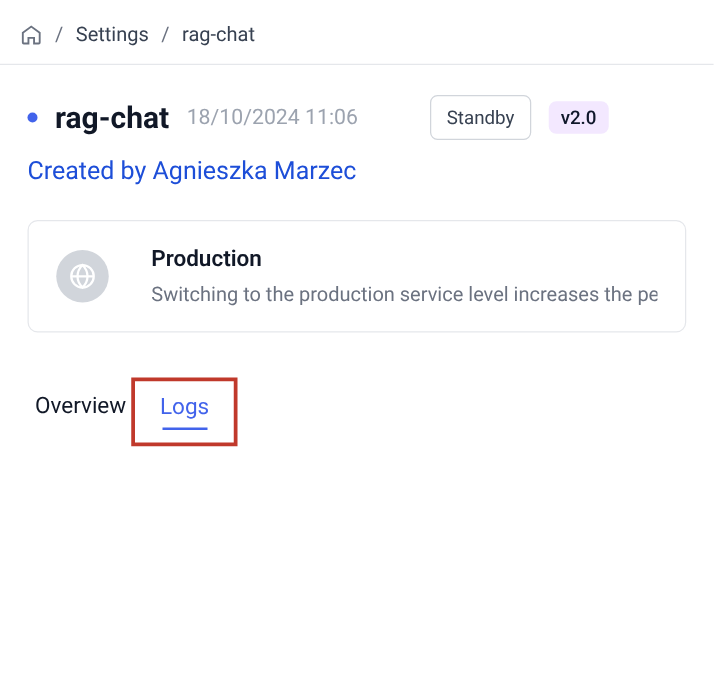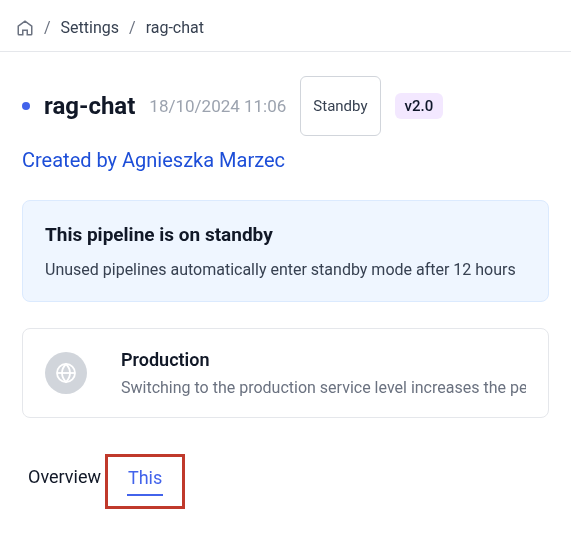--- a/index.html
+++ b/index.html
@@ -58,24 +58,25 @@
       font-weight: 700;
       color: #111827;
     }
     .timestamp {
       font-size: 17px;
       color: #9ca3af;
     }
     .status-badge {
       border: 1px solid #d1d5db;
       border-radius: 6px;
-      padding: 20px 12px;
+      padding: 8px 12px;
       font-size: 15px;
       color: #374151;
       background: #fff;
+      margin-left: 44px;
     }
     .version-badge {
       background: #f3e8ff;
       color: #0f172a;
       border-radius: 6px;
       padding: 4px 10px;
       font-size: 15px;
       font-weight: 500;
     }
     .created-by {
@@ -189,38 +190,34 @@
   <div class="header-row">
     <span class="status-dot"></span>
     <h1 class="page-title">rag-chat</h1>
     <span class="timestamp">18/10/2024 11:06</span>
     <span class="status-badge">Standby</span>
     <span class="version-badge">v2.0</span>
   </div>
 
   <div class="created-by">Created by Agnieszka Marzec</div>
 
-  <div class="banner">
-    <div class="banner-title">This pipeline is on standby</div>
-    <div class="banner-desc">Unused pipelines automatically enter standby mode after 12 hours</div>
-  </div>
 
   <div class="production-card">
     <div class="globe-icon">
       <svg viewBox="0 0 24 24" fill="none" stroke="#ffffff" stroke-width="1.8">
         <circle cx="12" cy="12" r="9"></circle>
         <path d="M3 12h18"></path>
         <path d="M12 3c2.5 2.5 4 5.5 4 9s-1.5 6.5-4 9c-2.5-2.5-4-5.5-4-9s1.5-6.5 4-9z"></path>
       </svg>
     </div>
     <div class="production-text">
       <div class="production-title">Production</div>
       <div class="production-desc">Switching to the production service level increases the performance</div>
     </div>
   </div>
 
   <div class="tabs">
     <div class="tab">Overview</div>
     <div class="tab-highlighted">
-      <div class="tab tab-active" style="padding:0 0 6px 0;">This</div>
+      <div class="tab tab-active" style="padding:0 0 6px 0;">Logs</div>
     </div>
   </div>
 </div>
 
 </body></html>

